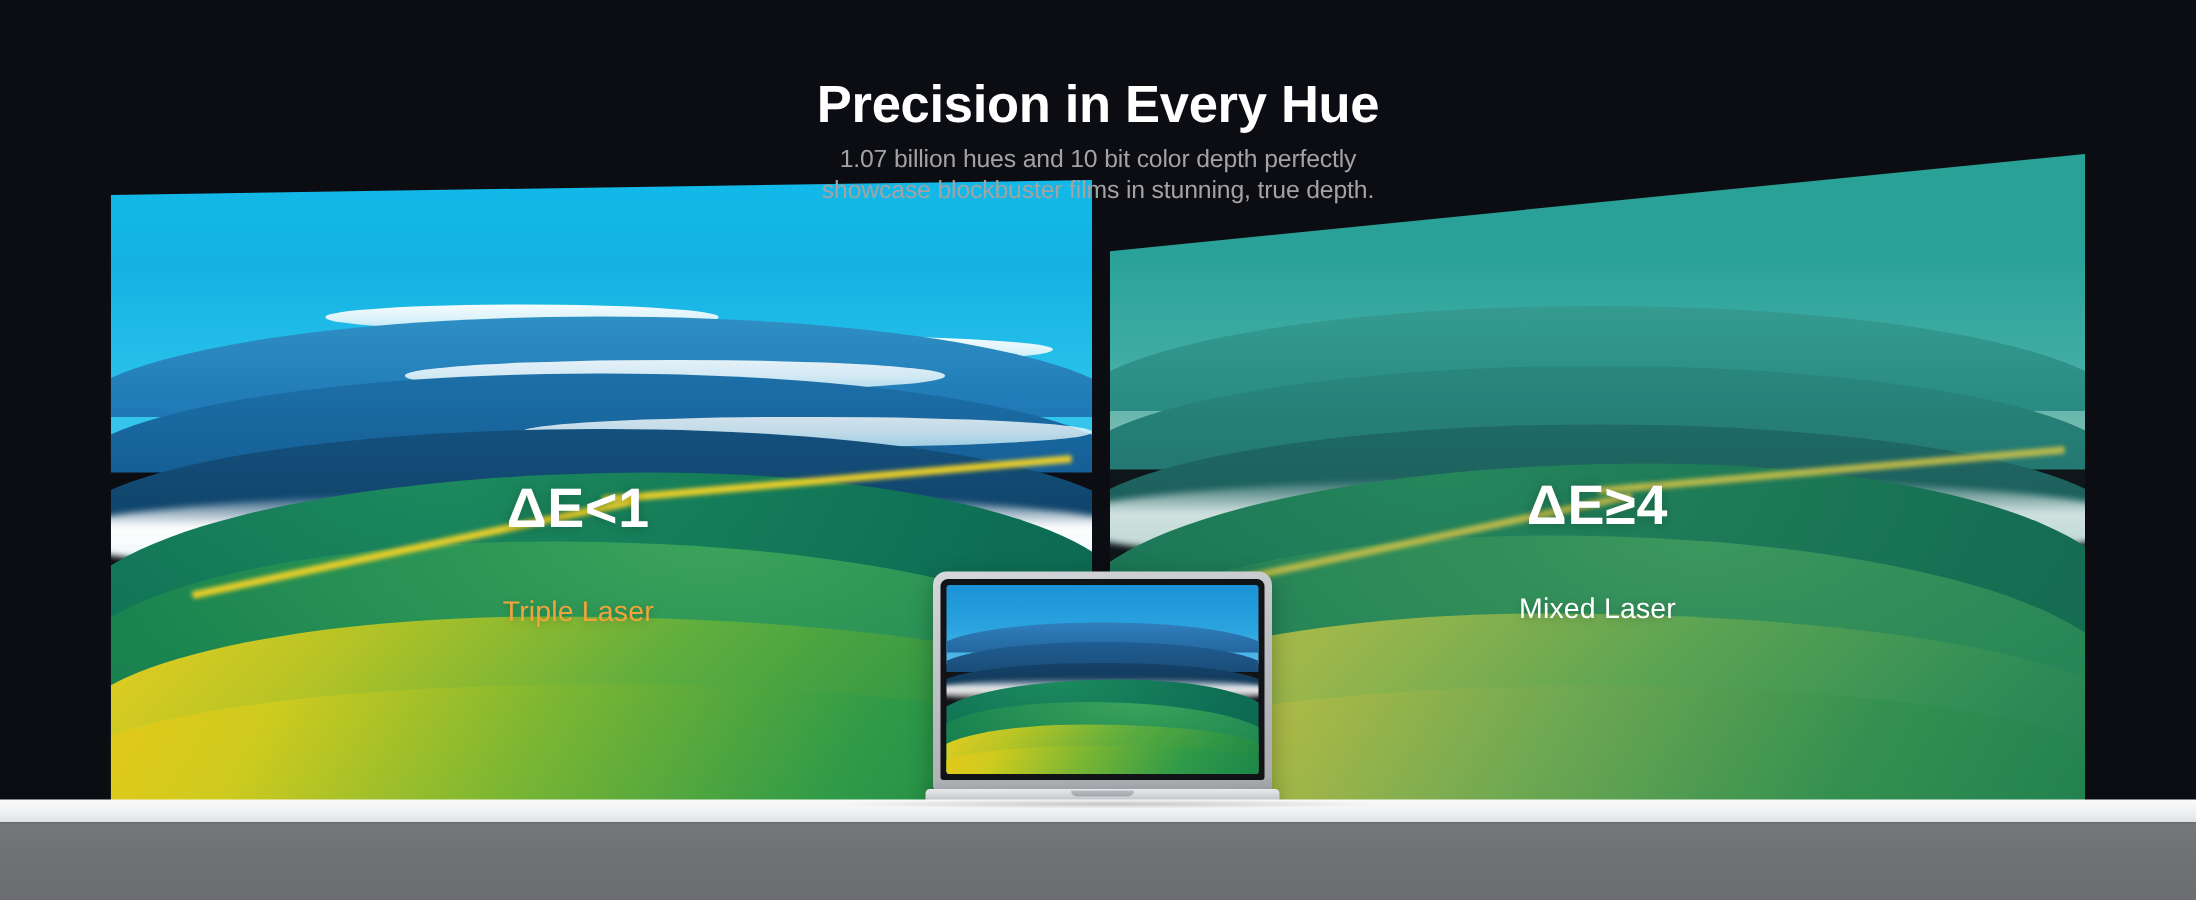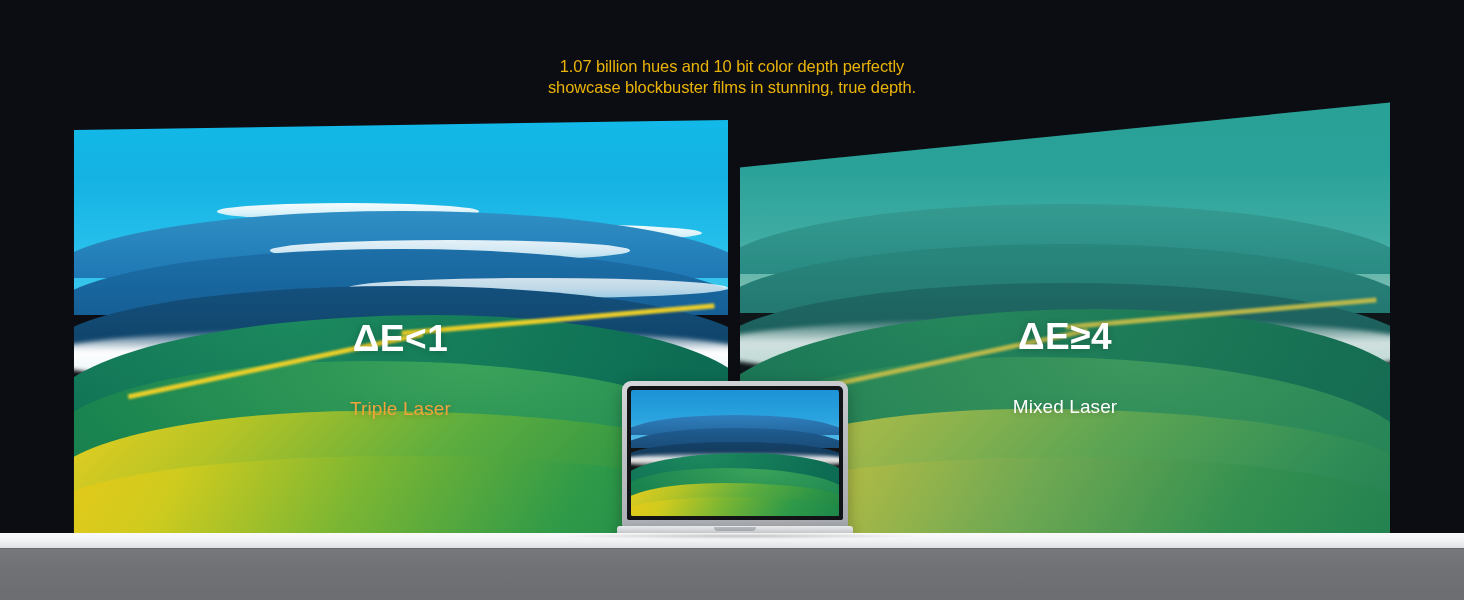--- a/index.html
+++ b/index.html
@@ -23,21 +23,21 @@
     position:absolute; left:0; right:0; top:50px;
     text-align:center; z-index:60;
     pointer-events:none;
   }
   .head-title{
     font-size:35px; font-weight:700; color:#ffffff;
     letter-spacing:-0.2px; line-height:1.15;
   }
   .head-sub{
     margin-top:6px;
-    font-size:16.5px; color:#eab308; font-weight:400;
+    font-size:16.5px; color:#a3a3a3; font-weight:400;
     line-height:1.28; letter-spacing:-0.1px;
   }
 
   
   .screen{
     position:absolute;
     overflow:hidden;
   }
   .screen .art{
     position:absolute; inset:0;
@@ -153,21 +153,21 @@
   .de-text{
     font-size:37px; font-weight:700; color:#ffffff;
     letter-spacing:0.5px; line-height:1;
     text-shadow:0 1px 7px rgba(0,0,0,.22);
   }
   .laser-text{
     margin-top:42px; font-size:19px; font-weight:400; line-height:1;
     letter-spacing:0.1px;
     text-shadow:0 1px 6px rgba(0,0,0,.22);
   }
-  #label-left{ left:73px; top:320px; width:655px; }
+  #label-left{ left:58px; top:320px; width:655px; }
   #label-left .laser-text{ color:#f1a43a; }
   #label-right{ left:740px; top:318px; width:650px; }
   #label-right .laser-text{ color:#ffffff; }
 
   
   #laptop{
     position:absolute; left:617px; top:381px; width:236px; height:158px;
     z-index:50;
   }
   .lid{
@@ -296,20 +296,21 @@
           </div>
         </div>
       </div>
     </div>
     <div class="base">
       <div class="notch-grip"></div>
     </div>
   </div>
 
   <div class="head-block">
+    <div class="head-title">Precision in Every Hue</div>
     <div class="head-sub">
       <div>1.07 billion hues and 10 bit color depth perfectly</div>
       <div>showcase blockbuster films in stunning, true depth.</div>
     </div>
   </div>
 
   <div class="ledge-shadow"></div>
   <div id="ledge"></div>
   <div id="wall"></div>
 

